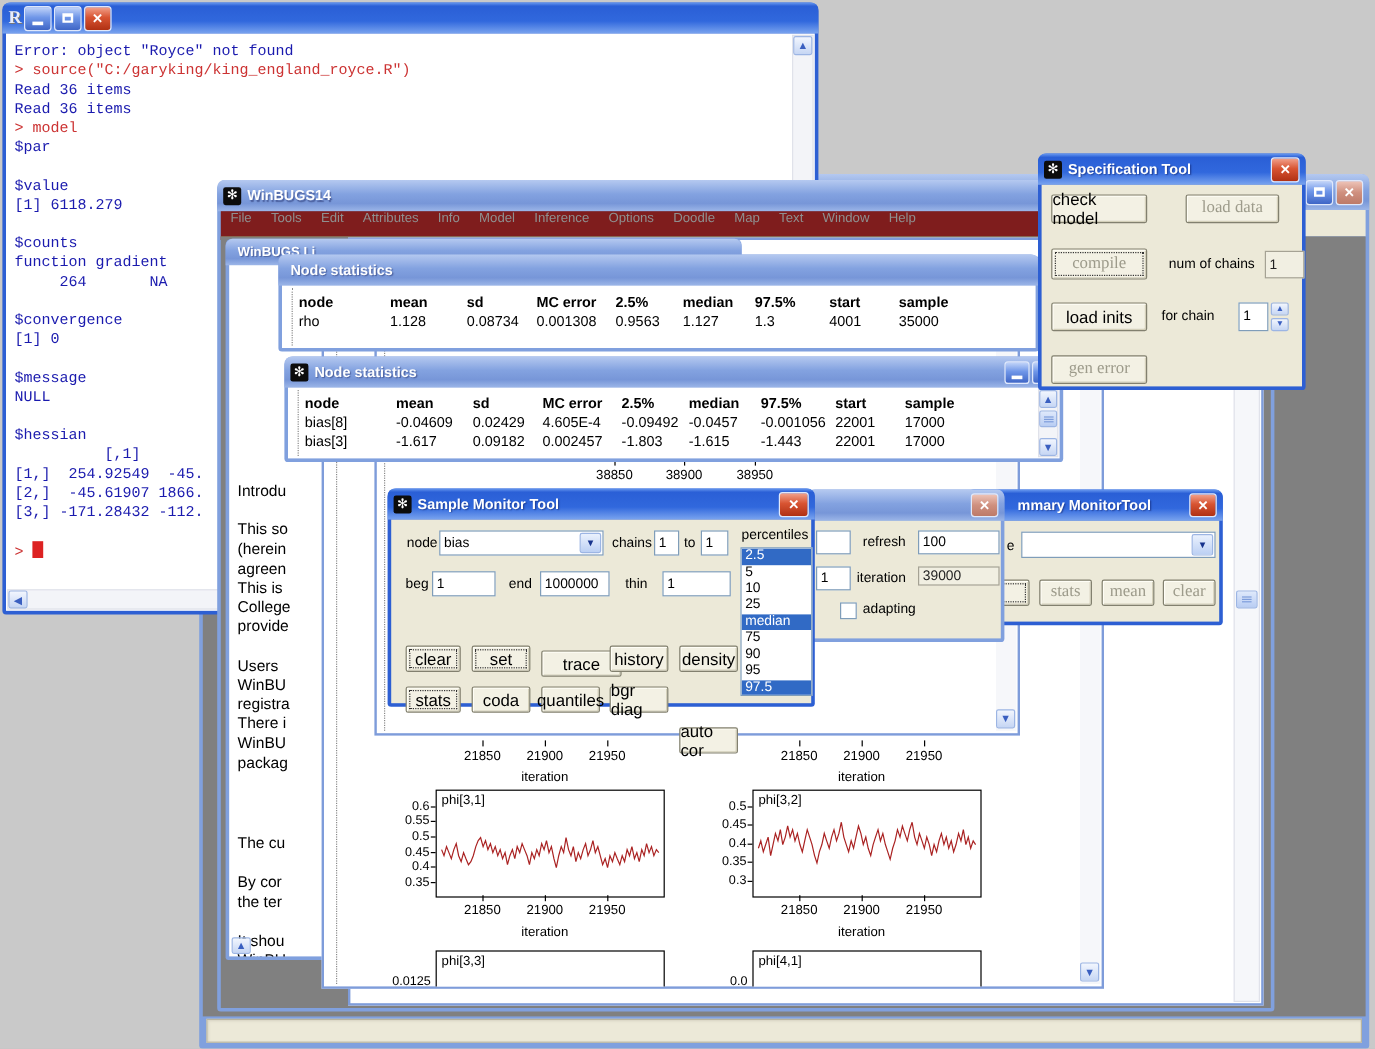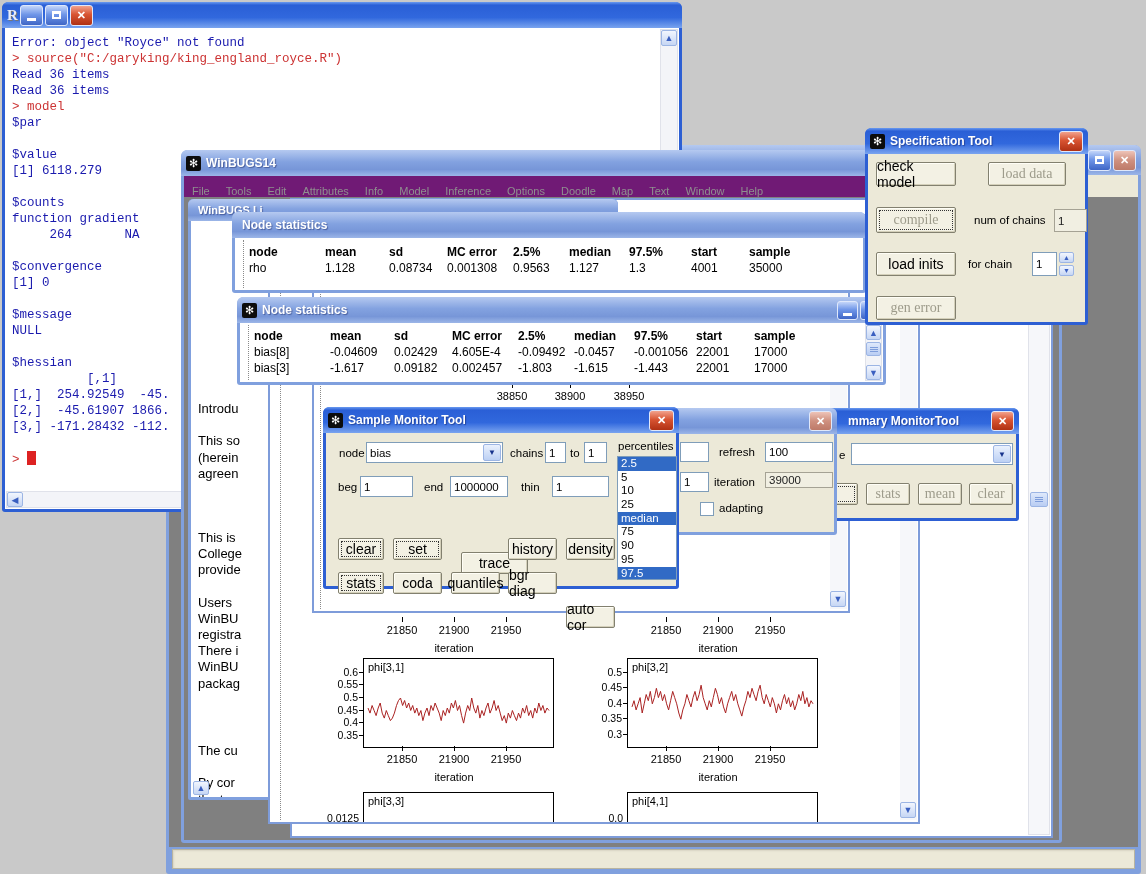--- a/index.html
+++ b/index.html
@@ -24,22 +24,22 @@
   .xb-close{background:linear-gradient(#f2a28c,#d85432 45%,#b03114);}
   .xb-close-in{background:linear-gradient(#eec4b8,#cf907f 50%,#bd7a69);}
   .g-min{width:9px;height:3px;background:#fff;margin-top:8px;}
   .g-max{width:9px;height:8px;border:2px solid #fff;border-top-width:3px;box-sizing:border-box;}
   
   .flower{width:15px;height:15px;background:#0c0c0c;color:#fff;border-radius:2px;font-size:11px;
           line-height:15px;text-align:center;flex:none;}
   .ricon{font-family:"Liberation Serif",serif;font-weight:bold;font-size:15px;color:#e8edfa;
          text-shadow:1px 1px 0 #777;flex:none;}
   
-  .menubar{position:absolute;left:3px;right:3px;top:26px;height:21px;background:#701a75;display:flex;
-           align-items:flex-end;border-bottom:3px solid #a16207;}
+  .menubar{position:absolute;left:3px;right:3px;top:26px;height:21px;background:#7f1d1d;display:flex;
+           align-items:flex-start;border-bottom:3px solid #a16207;}
   .menu-item{font-size:11px;color:#8f8f8f;padding:0 8px;}
   
   .console-line{white-space:pre;font-family:"Liberation Mono",monospace;font-size:12.5px;line-height:16px;}
   .c-blue{color:#1a1aae;} .c-red{color:#cc3333;}
   .cursor{display:inline-block;width:9px;height:14px;background:#dd2222;vertical-align:-2px;}
   
   .strack{background:#f3f4f8;border:1px solid #e0e2ea;}
   .sarr{background:linear-gradient(#f2f6fe,#c6d6f4);border:1px solid #9cb5e4;color:#3a5fc0;
         display:flex;align-items:center;justify-content:center;font-size:9px;border-radius:2px;}
   .thumb{background:linear-gradient(#dfe9fb,#b9cdf3);border:1px solid #9cb5e4;border-radius:2px;
@@ -183,21 +183,21 @@
     <div class="tb tb-inact" style="height:22px;">
       <span class="tb-title" style="font-size:11px;">WinBUGS Li</span>
     </div>
     <div class="client" style="top:22px;background:#fff;">
       <div id="license-lines" class="abs" style="left:7px;top:180px;font-size:13px;line-height:16.2px;color:#000;">
           <div style="height: 16.2px;">Introdu</div>
           <div style="height: 16.2px;">&nbsp;</div>
           <div style="height: 16.2px;">This so</div>
           <div style="height: 16.2px;">(herein</div>
           <div style="height: 16.2px;">agreen</div>
-          <div style="height: 16.2px; margin-top: 48px;">This is</div>
+          <div style="height: 16.2px;">This is</div>
           <div style="height: 16.2px;">College</div>
           <div style="height: 16.2px;">provide</div>
           <div style="height: 16.2px;">&nbsp;</div>
           <div style="height: 16.2px;">Users</div>
           <div style="height: 16.2px;">WinBU</div>
           <div style="height: 16.2px;">registra</div>
           <div style="height: 16.2px;">There i</div>
           <div style="height: 16.2px;">WinBU</div>
           <div style="height: 16.2px;">packag</div>
           <div style="height: 16.2px;">&nbsp;</div>
@@ -455,21 +455,21 @@
         </div>
       <span class="lab" style="left:12px;top:48px;">beg</span>
       <div class="fld" style="left:34px;top:43px;width:53px;height:21px;">1</div>
       <span class="lab" style="left:98px;top:48px;">end</span>
       <div class="fld" style="left:124px;top:43px;width:58px;height:21px;">1000000</div>
       <span class="lab" style="left:195px;top:48px;">thin</span>
       <div class="fld" style="left:226px;top:43px;width:57px;height:21px;">1</div>
       <div id="sm-buttons">
           <div class="btn dotted" style="left: 12px; top: 105px; width: 46px; height: 22px;">clear</div>
           <div class="btn dotted" style="left: 67px; top: 105px; width: 49px; height: 22px;">set</div>
-          <div class="btn" style="left: 125px; top: 119px; width: 67px; height: 22px; margin-left: 10px;">trace</div>
+          <div class="btn" style="left: 125px; top: 109px; width: 67px; height: 22px;">trace</div>
           <div class="btn" style="left: 182px; top: 105px; width: 49px; height: 22px;">history</div>
           <div class="btn" style="left: 240px; top: 105px; width: 49px; height: 22px;">density</div>
           <div class="btn dotted" style="left: 12px; top: 139px; width: 46px; height: 22px;">stats</div>
           <div class="btn" style="left: 67px; top: 139px; width: 49px; height: 22px;">coda</div>
           <div class="btn" style="left: 125px; top: 139px; width: 49px; height: 22px;">quantiles</div>
           <div class="btn" style="left: 182px; top: 139px; width: 49px; height: 22px;">bgr diag</div>
           <div class="btn" style="left: 240px; top: 139px; width: 49px; height: 22px; margin-top: 34px;">auto cor</div>
         </div>
     </div>
   </div>

